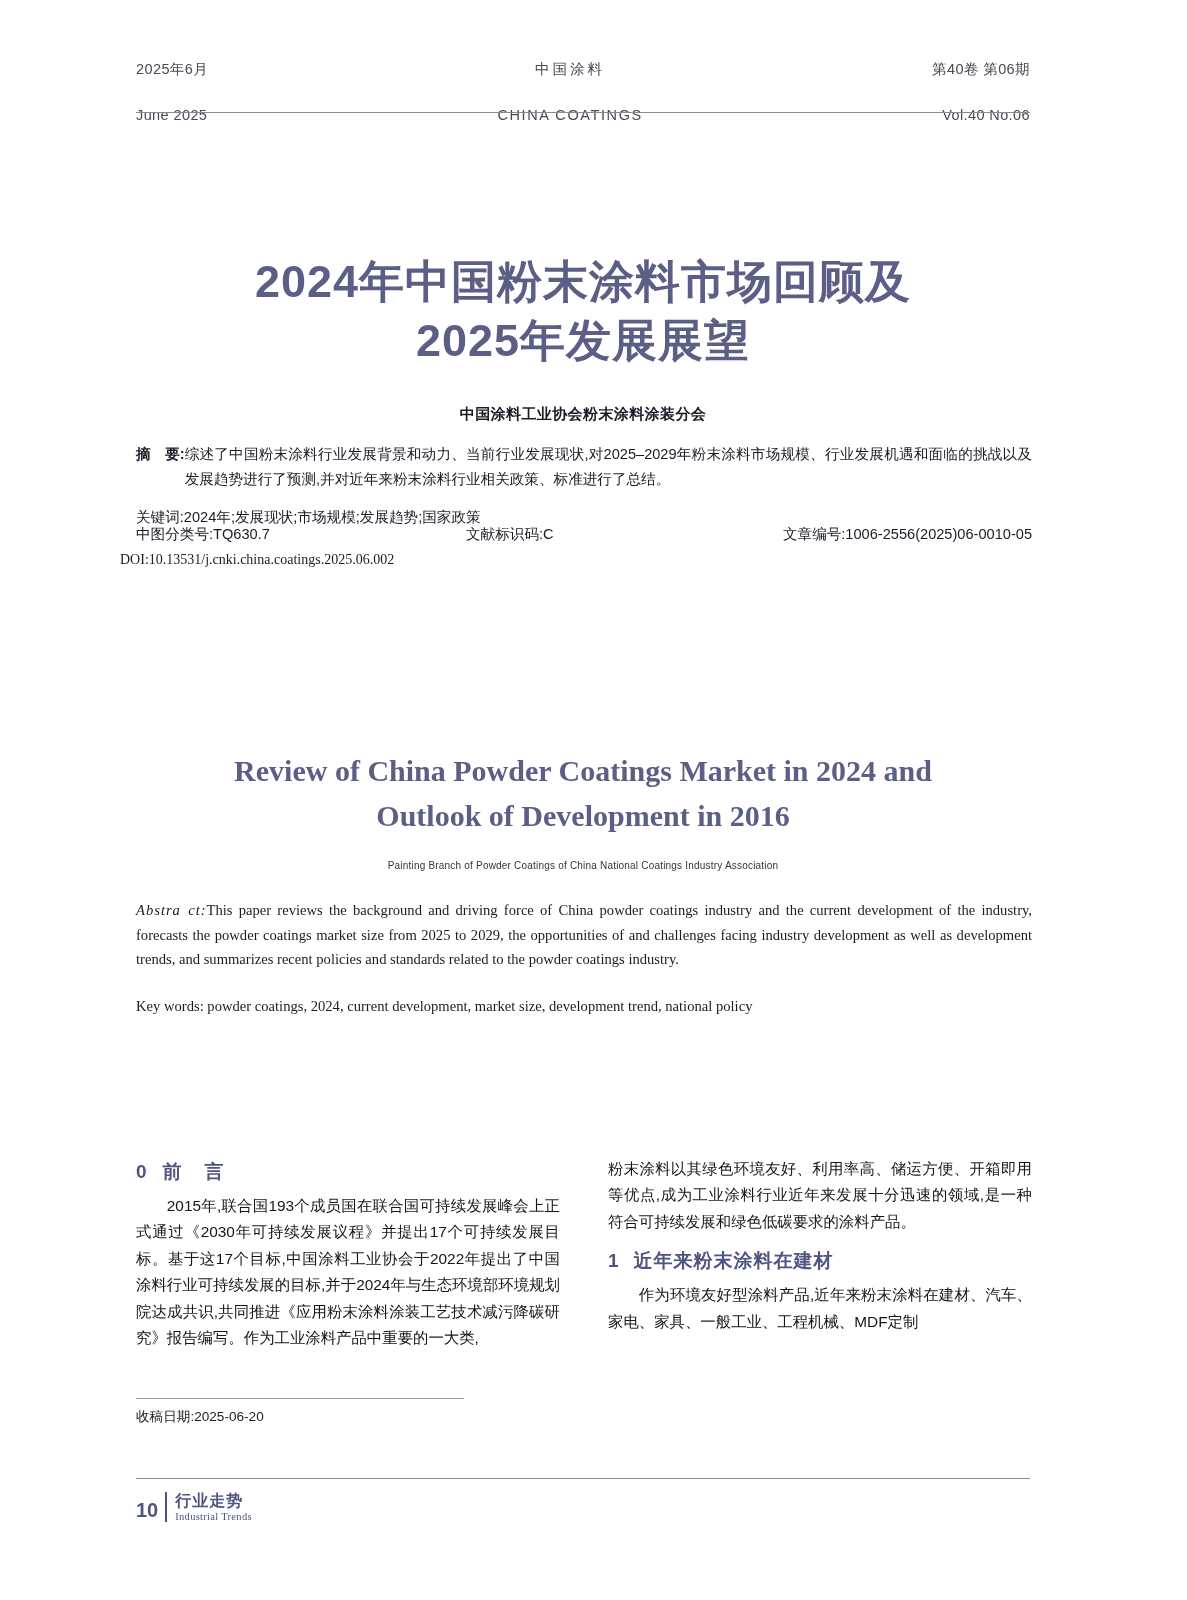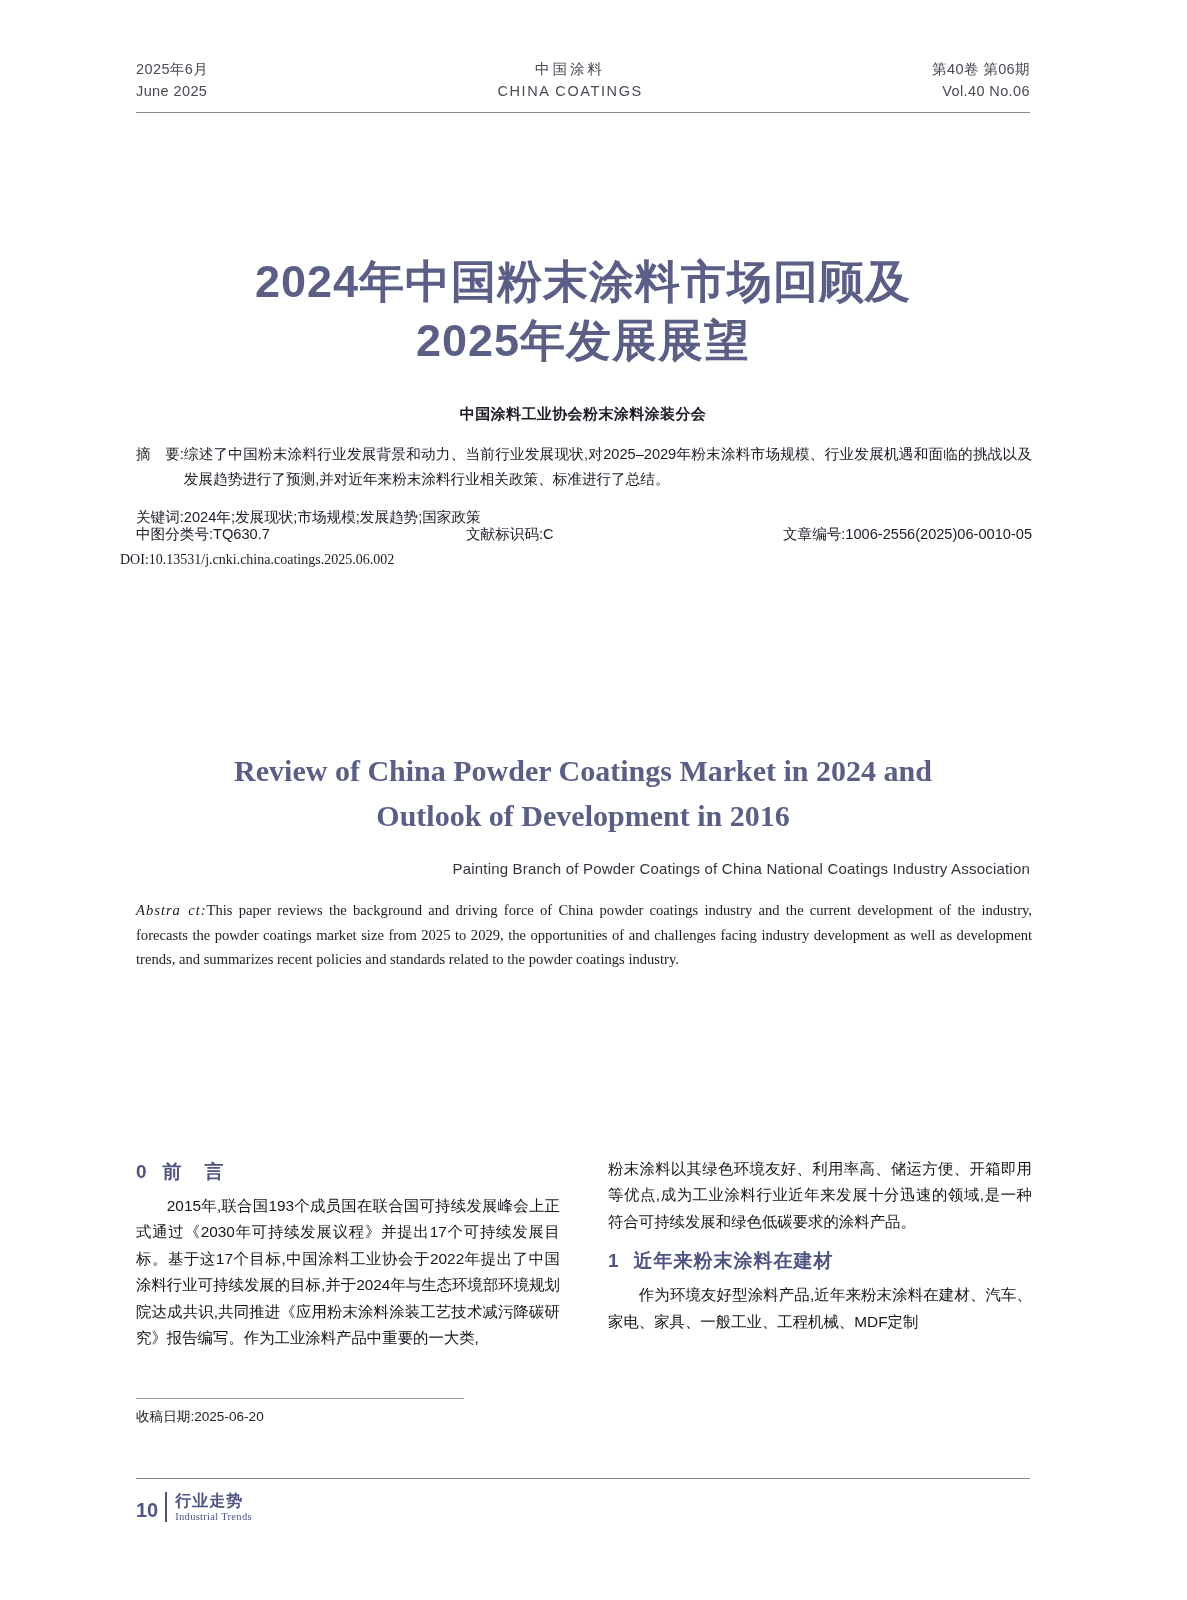--- a/index.html
+++ b/index.html
@@ -35,21 +35,21 @@
     justify-content: space-between;
     align-items: flex-start;
     font-size: 14.5px;
     color: #4a4a55;
     line-height: 1.55;
   }
   .runhead .col { display: flex; flex-direction: column; }
   .runhead .col.center { align-items: center; }
   .runhead .col.right { align-items: flex-end; }
   .runhead .l1 { letter-spacing: 0.4px; }
-  .runhead .l2 { letter-spacing: 0.4px; }
+  .runhead .l2 { letter-spacing: 0.4px; margin-top: 24px; }
   .runhead .center .l1 { letter-spacing: 3px; }
   .runhead .center .l2 { letter-spacing: 1.6px; }
 
   .rule-top {
     position: absolute;
     left: 136px;
     top: 112px;
     width: 894px;
     height: 1px;
     background: #8a8a96;
@@ -84,21 +84,21 @@
   .cn-abs {
     position: absolute;
     left: 136px;
     top: 442px;
     width: 896px;
     font-size: 14.6px;
     line-height: 1.68;
     color: #1b1b25;
   }
   .cn-abs .row { display: flex; }
-  .cn-abs .lbl { white-space: nowrap; }
+  .cn-abs .lbl { white-space: nowrap; font-weight: bold; }
   .cn-abs .abs-body { text-align: justify; }
   .cn-kw { margin-top: 14px; }
   .cn-meta {
     position: absolute;
     left: 136px;
     top: 522px;
     width: 896px;
     font-size: 14.6px;
     line-height: 1.7;
     color: #1b1b25;
@@ -129,22 +129,22 @@
     font-size: 30px;
     font-weight: bold;
     line-height: 1.5;
     color: #5b5f86;
   }
   .en-author {
     position: absolute;
     left: 136px;
     top: 860px;
     width: 894px;
-    text-align: right;
-    font-size: 15px;
+    text-align: center;
+    font-size: 10px;
     color: #33333c;
     letter-spacing: 0.2px;
   }
   .en-abs {
     position: absolute;
     left: 136px;
     top: 898px;
     width: 896px;
     font-family: "Liberation Serif", serif;
     font-size: 14.6px;
@@ -310,20 +310,24 @@
   <div class="en-title">
     <div>Review of China Powder Coatings Market in 2024 and</div>
     <div>Outlook of Development in 2016</div>
   </div>
   <div class="en-author">Painting Branch of Powder Coatings of China National Coatings Industry Association</div>
 
   <div class="en-abs">
     <div class="p">
       <span class="lbl">Abstra ct:</span><span>This paper reviews the background and driving force of China powder coatings industry and the current development of the industry, forecasts the powder coatings market size from 2025 to 2029, the opportunities of and challenges facing industry development as well as development trends, and summarizes recent policies and standards related to the powder coatings industry.</span>
     </div>
+  </div>
+  <div class="en-kw">
+    <span class="lbl">Key words:</span>
+    <span>powder coatings, 2024, current development, market size, development trend, national policy</span>
   </div>
 
   <div class="body-cols">
     <div class="col-body">
       <div class="sec-head">
         <span class="num">0</span><span>前　言</span>
       </div>
       <div class="para">2015年,联合国193个成员国在联合国可持续发展峰会上正式通过《2030年可持续发展议程》并提出17个可持续发展目标。基于这17个目标,中国涂料工业协会于2022年提出了中国涂料行业可持续发展的目标,并于2024年与生态环境部环境规划院达成共识,共同推进《应用粉末涂料涂装工艺技术减污降碳研究》报告编写。作为工业涂料产品中重要的一大类,</div>
     </div>
     <div class="col-body">

